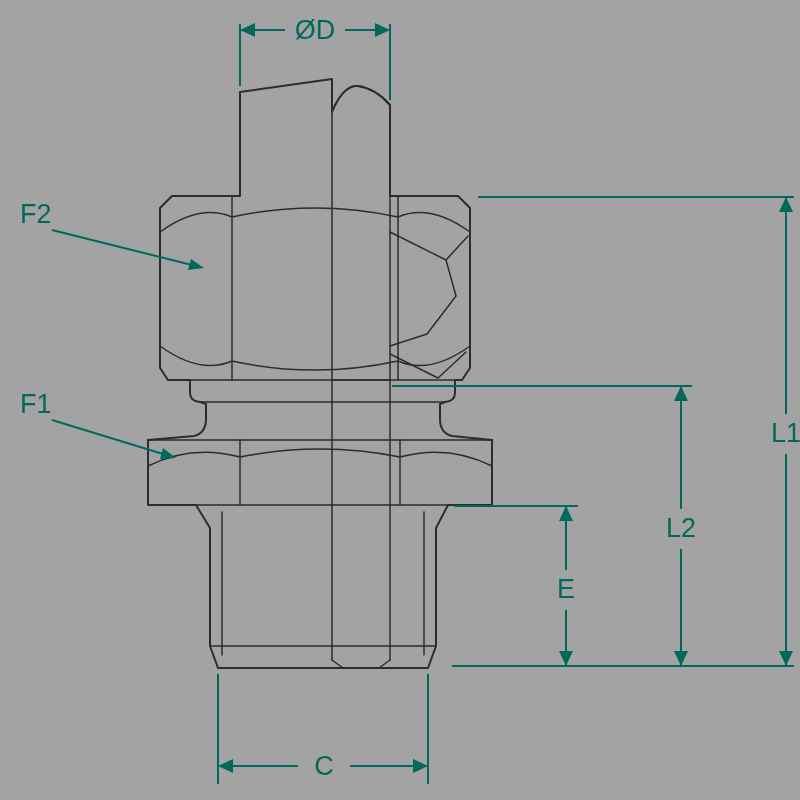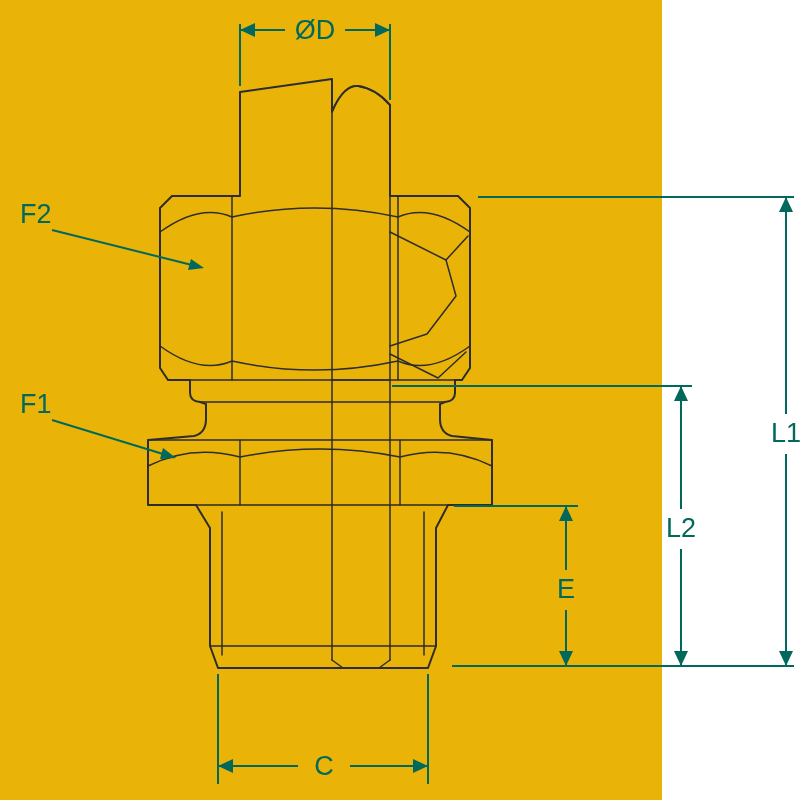--- a/index.html
+++ b/index.html
@@ -3,21 +3,21 @@
 <meta charset="utf-8">
 <style>
   html, body {
     margin: 0;
     padding: 0;
     background: #ffffff;
     width: 800px;
     height: 800px;
     font-family: "Liberation Sans", sans-serif;
   }
-  .stage { width: 662px; height: 800px; position: relative; background: #eab308; }
+  .stage { width: 800px; height: 800px; position: relative; background: #a3a3a3; }
   svg { display: block; }
   .edge       { stroke: #2d2d2d; stroke-width: 2;   fill: none; stroke-linejoin: round; stroke-linecap: round; }
   .edge-thin  { stroke: #2d2d2d; stroke-width: 1.5; fill: none; stroke-linejoin: round; stroke-linecap: round; }
   .dim-line   { stroke: #00695b; stroke-width: 2;   fill: none; stroke-linecap: butt; }
   .dim-arrow  { fill: #00695b; stroke: none; }
   .dim-text   { fill: #00695b; font-size: 27px; font-family: "Liberation Sans", sans-serif; }
   .mid        { text-anchor: middle; }
 </style>
 </head>
 <body>

